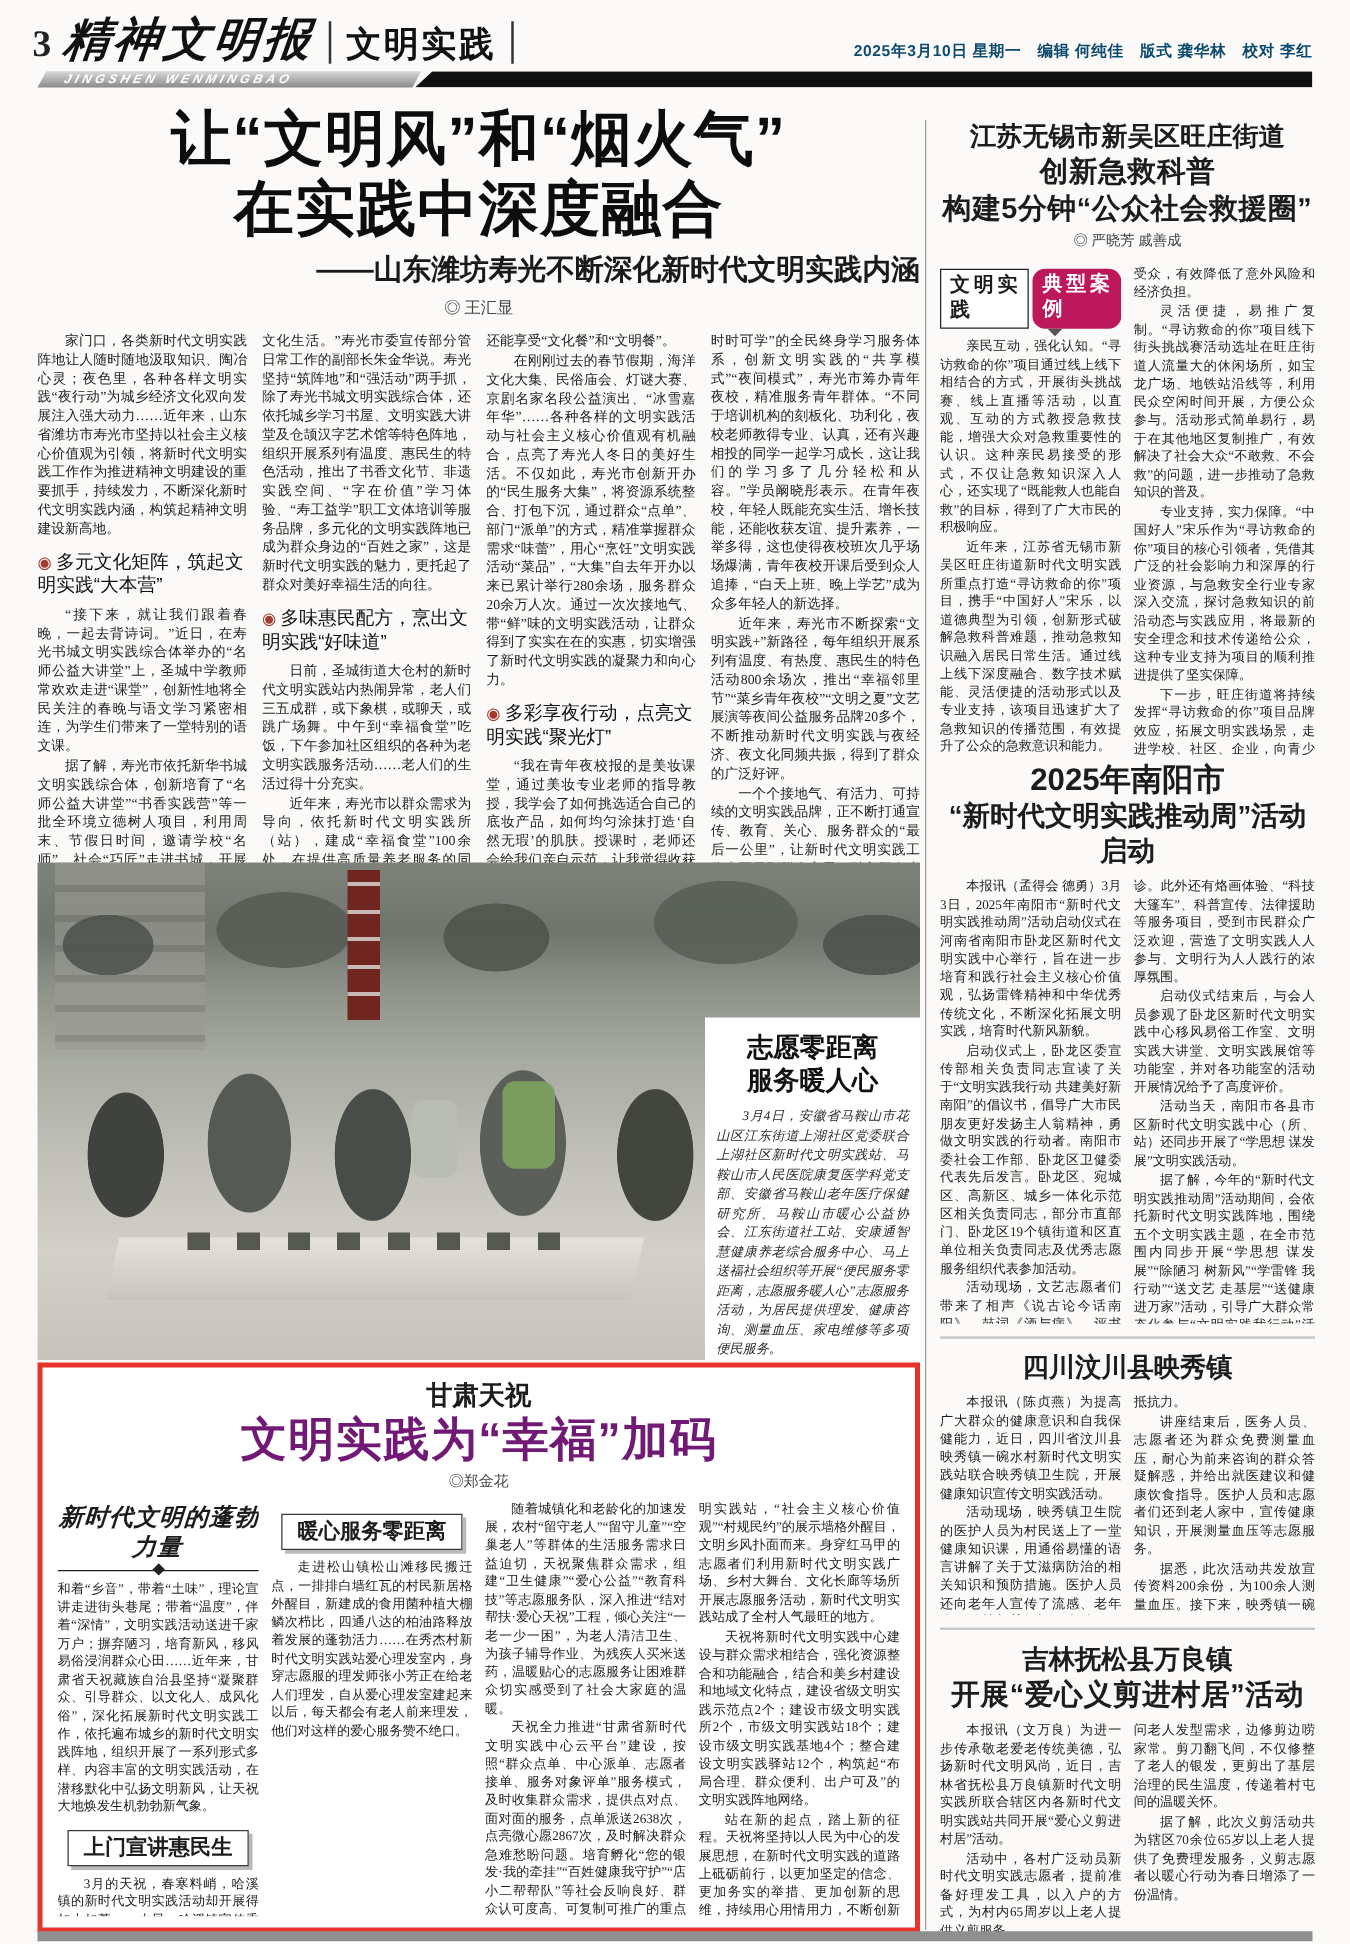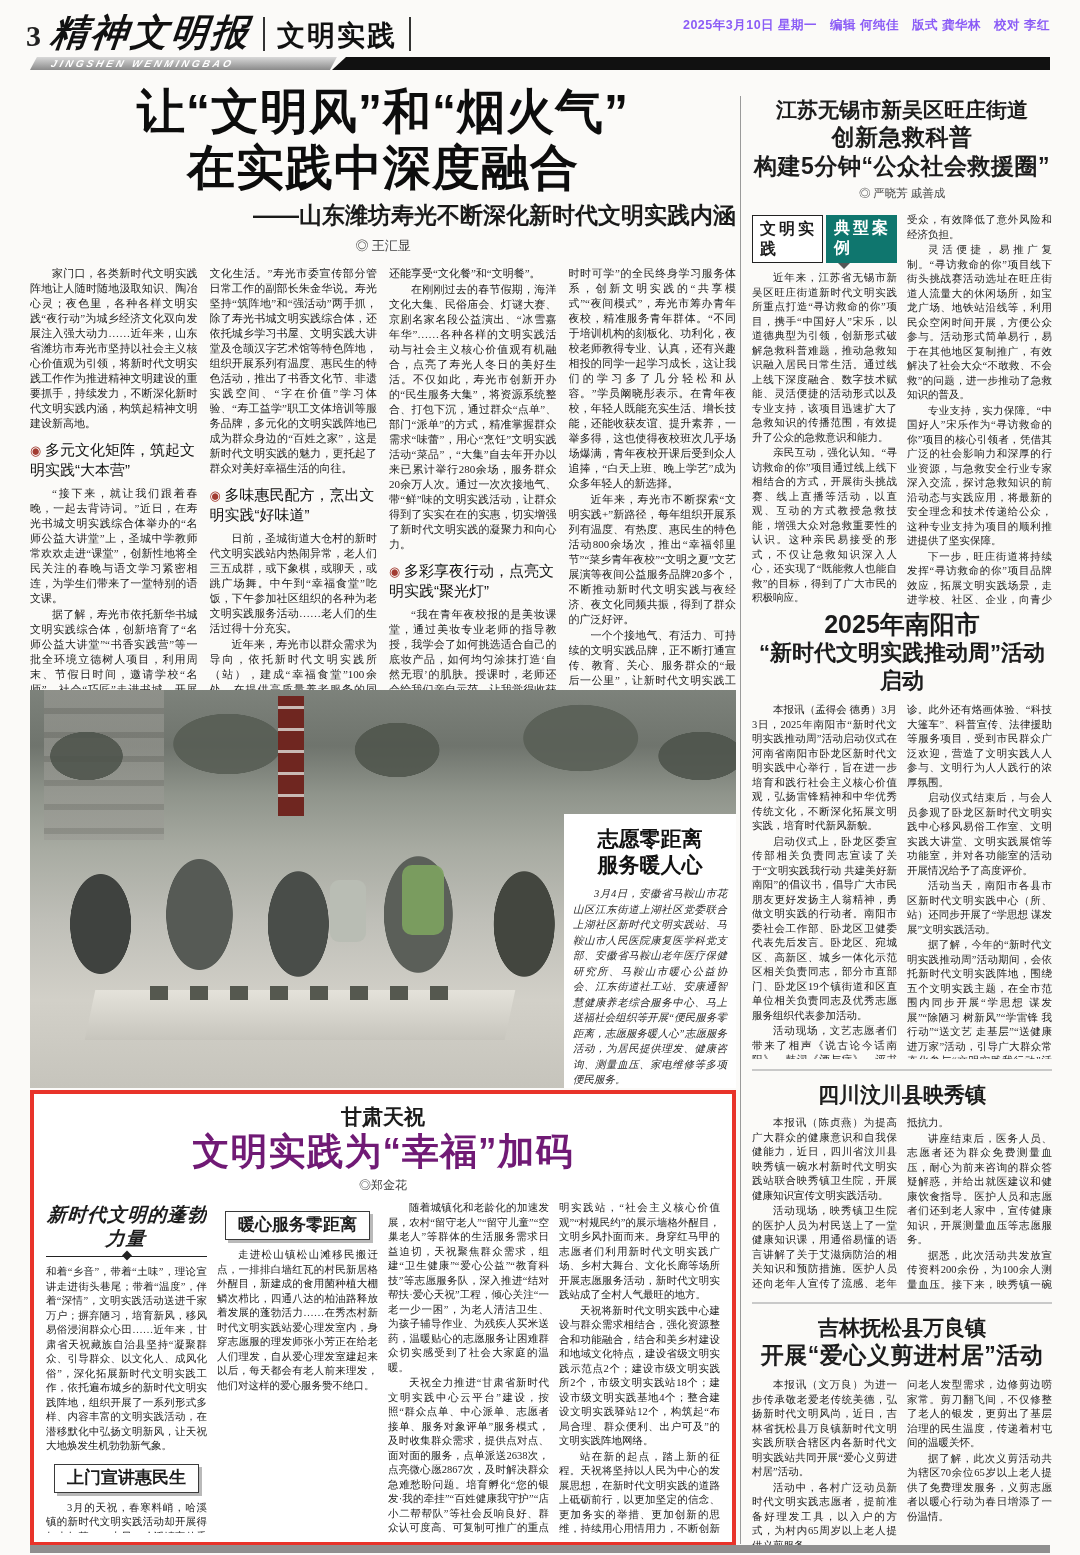--- a/index.html
+++ b/index.html
@@ -4,21 +4,21 @@
 <style>
   html,body{margin:0;padding:0;}
   body{width:1080px;height:1555px;position:relative;background:#fbfaf8;font-family:"Liberation Serif",serif;color:#1c1c1c;overflow:hidden;}
   
   .mast{position:absolute;left:0;top:0;width:1080px;height:76px;}
   .mast-row{position:absolute;left:26px;top:14px;display:flex;align-items:flex-end;gap:10px;}
   .page-no{font:bold 30px/30px "Liberation Serif",serif;color:#222;}
   .paper-name{font:bold italic 37px/37px "Liberation Serif",serif;letter-spacing:3px;color:#111;transform:skewX(-6deg);}
   .mast-sep{width:2px;height:34px;background:#333;margin:0 2px;}
   .section-name{font:bold 28px/30px "Liberation Sans",sans-serif;color:#111;letter-spacing:2px;}
-  .date-line{position:absolute;right:30px;top:18px;font:bold 12.5px/14px "Liberation Sans",sans-serif;color:#8b5cf6;letter-spacing:.5px;}
+  .date-line{position:absolute;right:30px;top:34px;font:bold 12.5px/14px "Liberation Sans",sans-serif;color:#0c4a6e;letter-spacing:.5px;}
   .ribbon{position:absolute;left:30px;top:57px;width:300px;height:13px;background:linear-gradient(180deg,#d9d9d9,#8a8a8a);transform:skewX(-28deg);transform-origin:left bottom;display:flex;align-items:center;}
   .ribbon span{font:bold italic 10px/10px "Liberation Sans",sans-serif;color:#fff;letter-spacing:3px;transform:skewX(14deg);padding-left:18px;white-space:nowrap;}
   .blackbar{position:absolute;left:332px;top:57px;right:30px;height:13px;background:#111;clip-path:polygon(14px 0,100% 0,100% 100%,0 100%);}
   
   .cols{display:flex;gap:12px;overflow:hidden;}
   .col{flex:1;text-align:justify;overflow:hidden;}
   .bl{margin:0 0 1px 0;}
   .bl.p{text-indent:2em;}
   .bl.pc{text-indent:0;}
   .bl.h{font-family:"Liberation Sans",sans-serif;font-weight:normal;font-size:15px;line-height:19px;margin:9px 0 7px;text-indent:0;color:#101010;text-align:left;}
@@ -70,21 +70,21 @@
   
   .vrule{position:absolute;left:740px;top:96px;width:1px;height:1448px;background:#9a9a9a;}
   .rightcol{position:absolute;left:752px;top:96px;width:300px;}
   .r-kicker{font:bold 21px/27px "Liberation Sans",sans-serif;text-align:center;}
   .r-head{font:bold 23px/29px "Liberation Sans",sans-serif;text-align:center;letter-spacing:.5px;}
   .r-by{font:11.5px/15px "Liberation Serif",serif;text-align:center;color:#444;margin:5px 0 12px;}
   .r-cols{gap:10px;}
   .r-cols .col{font:10.5px/14.5px "Liberation Serif",serif;}
   .label{display:flex;align-items:stretch;margin:2px 0 8px;width:fit-content;}
   .label-l{border:1px solid #222;padding:3px 7px;font:bold 16px/20px "Liberation Serif",serif;letter-spacing:1px;background:#fff;}
-  .label-r{background:#0f766e;color:#fff;padding:3px 8px;font:bold 16px/20px "Liberation Sans",sans-serif;letter-spacing:1px;position:relative;margin-left:3px;}
+  .label-r{background:#be185d;color:#fff;padding:3px 8px;font:bold 16px/20px "Liberation Sans",sans-serif;letter-spacing:1px;position:relative;margin-left:3px;border-radius:10px;}
   .label-r::after{content:"";position:absolute;left:12px;bottom:-6px;border:6px solid transparent;border-top-color:#555;border-bottom:0;}
   .rdiv{height:2px;background:#c9c9c9;margin:10px 0;}
   .a2-head1{font:bold 25px/30px "Liberation Sans",sans-serif;text-align:center;}
   .a2-head2{font:bold 22px/28px "Liberation Sans",sans-serif;text-align:center;}
   .r-art{margin-bottom:4px;}
   .h1cols{height:392px;}
   .h2cols{height:356px;}
   .h3cols{height:176px;}
   .h4cols{height:186px;}
   
@@ -201,22 +201,22 @@
     <div class="r-head">创新急救科普</div>
     <div class="r-head">构建5分钟“公众社会救援圈”</div>
     <div class="r-by">◎ 严晓芳 戚善成</div>
     <div class="cols r-cols h1cols">
       <div class="col">
         <div class="label">
           <span class="label-l">文明实践</span>
           <span class="label-r">典型案例</span>
         </div>
         <div>
+            <p class="bl p">亲民互动，强化认知。“寻访救命的你”项目通过线上线下相结合的方式，开展街头挑战赛、线上直播等活动，以直观、互动的方式教授急救技能，增强大众对急救重要性的认识。这种亲民易接受的形式，不仅让急救知识深入人心，还实现了“既能救人也能自救”的目标，得到了广大市民的积极响应。</p>
             <p class="bl p">近年来，江苏省无锡市新吴区旺庄街道新时代文明实践所重点打造“寻访救命的你”项目，携手“中国好人”宋乐，以道德典型为引领，创新形式破解急救科普难题，推动急救知识融入居民日常生活。通过线上线下深度融合、数字技术赋能、灵活便捷的活动形式以及专业支持，该项目迅速扩大了急救知识的传播范围，有效提升了公众的急救意识和能力。</p>
-            <p class="bl p">亲民互动，强化认知。“寻访救命的你”项目通过线上线下相结合的方式，开展街头挑战赛、线上直播等活动，以直观、互动的方式教授急救技能，增强大众对急救重要性的认识。这种亲民易接受的形式，不仅让急救知识深入人心，还实现了“既能救人也能自救”的目标，得到了广大市民的积极响应。</p>
           </div>
       </div>
       <div class="col">
           <p class="bl pc">受众，有效降低了意外风险和经济负担。</p>
           <p class="bl p">灵活便捷，易推广复制。“寻访救命的你”项目线下街头挑战赛活动选址在旺庄街道人流量大的休闲场所，如宝龙广场、地铁站沿线等，利用民众空闲时间开展，方便公众参与。活动形式简单易行，易于在其他地区复制推广，有效解决了社会大众“不敢救、不会救”的问题，进一步推动了急救知识的普及。</p>
           <p class="bl p">专业支持，实力保障。“中国好人”宋乐作为“寻访救命的你”项目的核心引领者，凭借其广泛的社会影响力和深厚的行业资源，与急救安全行业专家深入交流，探讨急救知识的前沿动态与实践应用，将最新的安全理念和技术传递给公众，这种专业支持为项目的顺利推进提供了坚实保障。</p>
           <p class="bl p">下一步，旺庄街道将持续发挥“寻访救命的你”项目品牌效应，拓展文明实践场景，走进学校、社区、企业，向青少年、企业职工、老年居民等群体传授急救知识与实操技能。通过不断提升辖区居民的急救意识与能力，项目将进一步营造“人人敢于施救、善于施救、有效施救”的社会氛围，构建覆盖广泛、响应迅速的5分钟“公众社会救援圈”。</p>
         </div>
     </div>
   </div>

